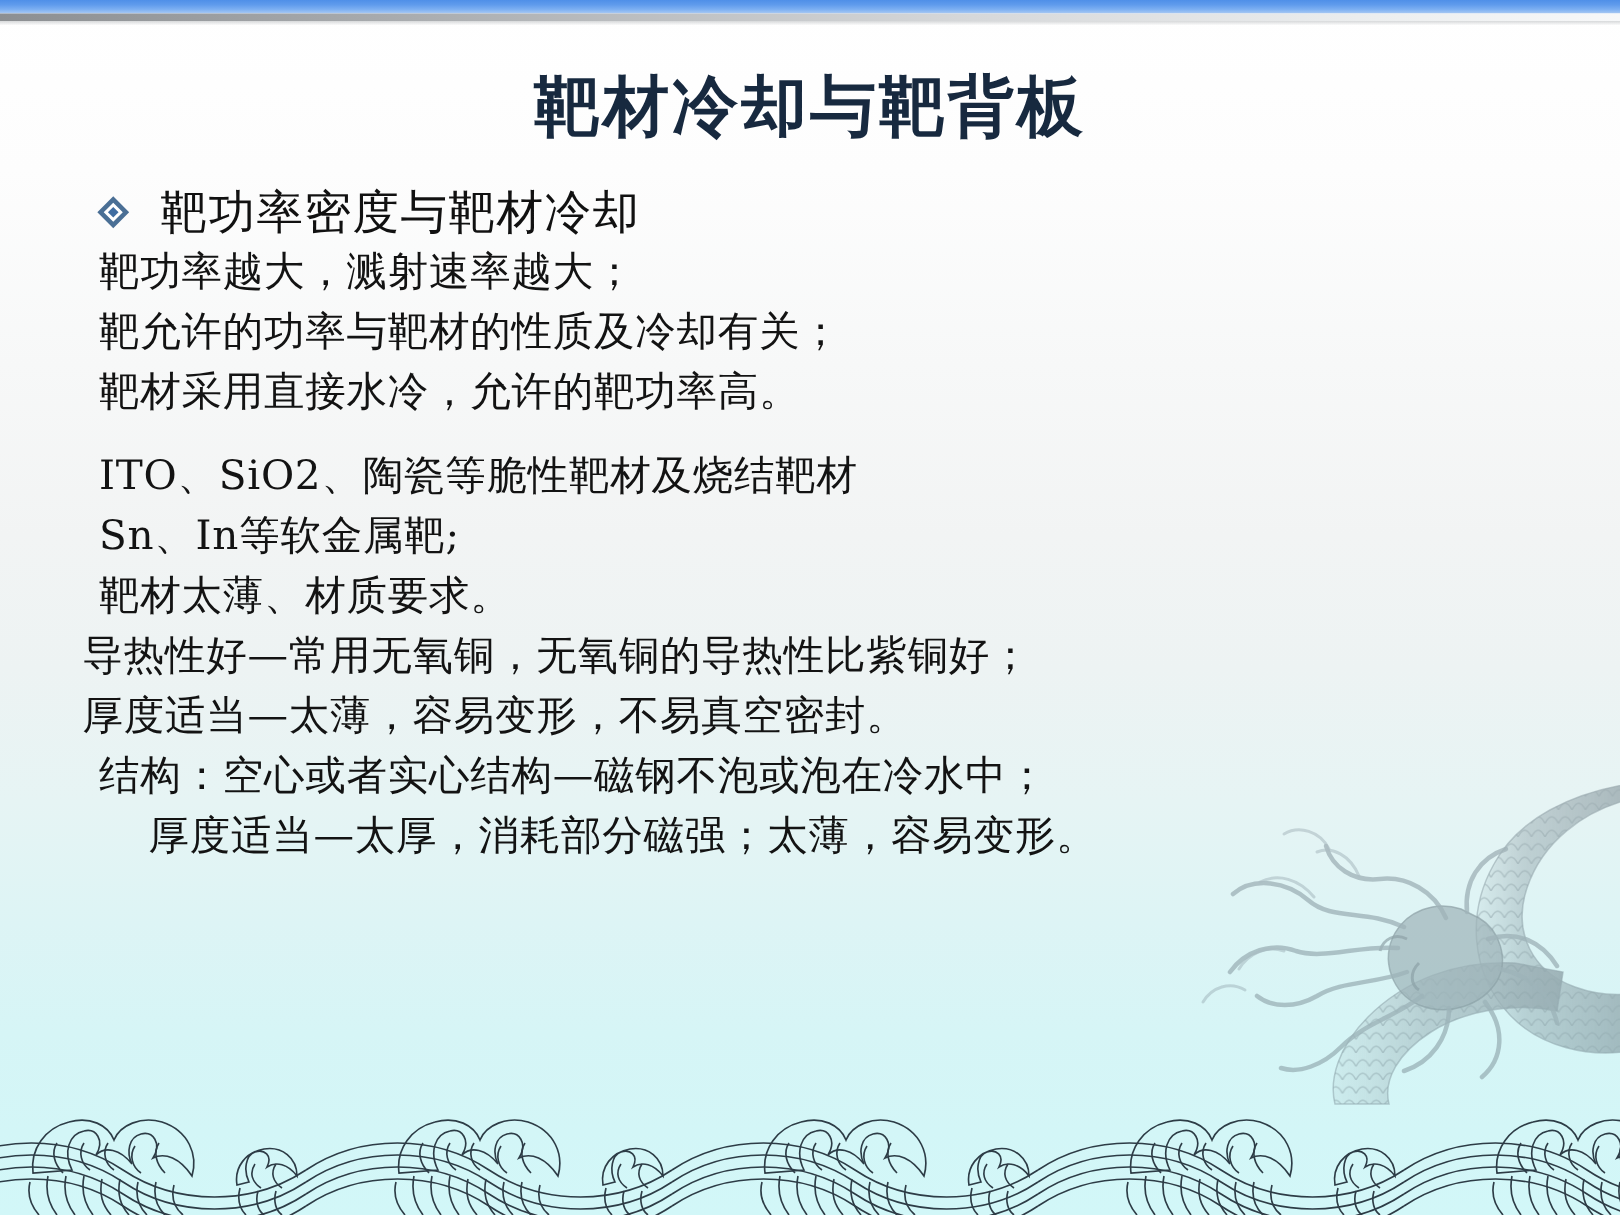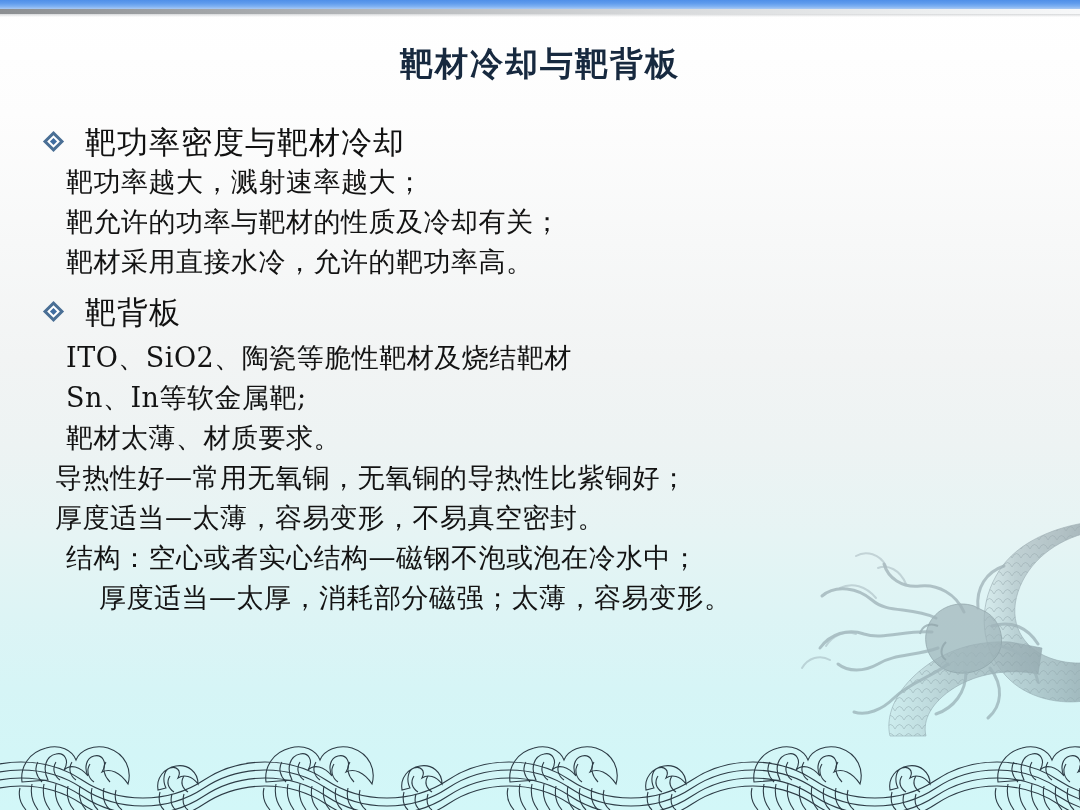--- a/index.html
+++ b/index.html
@@ -77,40 +77,40 @@
 
   
   #title {
     position: absolute;
     top: 42px;
     left: 0;
     width: 1080px;
     text-align: center;
     font-family: "DejaVu Sans", "Liberation Sans", sans-serif;
     font-weight: bold;
-    font-size: 33px;
+    font-size: 44px;
     letter-spacing: 2px;
     color: #17293f;
     white-space: nowrap;
   }
 
   
   #content {
     position: absolute;
     top: 122px;
     left: 0;
     width: 1080px;
   }
 
   .block { position: relative; }
 
   .head-row {
     display: flex;
     align-items: flex-start;
-    padding-left: 46px;
+    padding-left: 68px;
   }
   .diamond {
     flex: 0 0 auto;
     width: 15px;
     height: 15px;
     margin-top: 12px;
     margin-right: 24px;
     transform: rotate(45deg);
     background: #ffffff;
     border: 3px solid #4a6f95;
@@ -270,24 +270,20 @@
         <span class="head-text">靶功率密度与靶材冷却</span>
       </div>
       <div class="line">靶功率越大，溅射速率越大；</div>
       <div class="line">靶允许的功率与靶材的性质及冷却有关；</div>
       <div class="line">靶材采用直接水冷，允许的靶功率高。</div>
     </div>
 
     <div class="gap-md"></div>
 
     <div class="block">
-      <div class="head-row">
-        <span class="diamond"></span>
-        <span class="head-text">靶背板</span>
-      </div>
       <div class="gap-sm"></div>
       <div class="line">ITO、SiO2、陶瓷等脆性靶材及烧结靶材</div>
       <div class="line">Sn、In等软金属靶;</div>
       <div class="line">靶材太薄、材质要求。</div>
       <div class="line tight">导热性好—常用无氧铜，无氧铜的导热性比紫铜好；</div>
       <div class="line tight">厚度适当—太薄，容易变形，不易真空密封。</div>
       <div class="line">结构：空心或者实心结构—磁钢不泡或泡在冷水中；</div>
       <div class="line indent">厚度适当—太厚，消耗部分磁强；太薄，容易变形。</div>
     </div>
 

